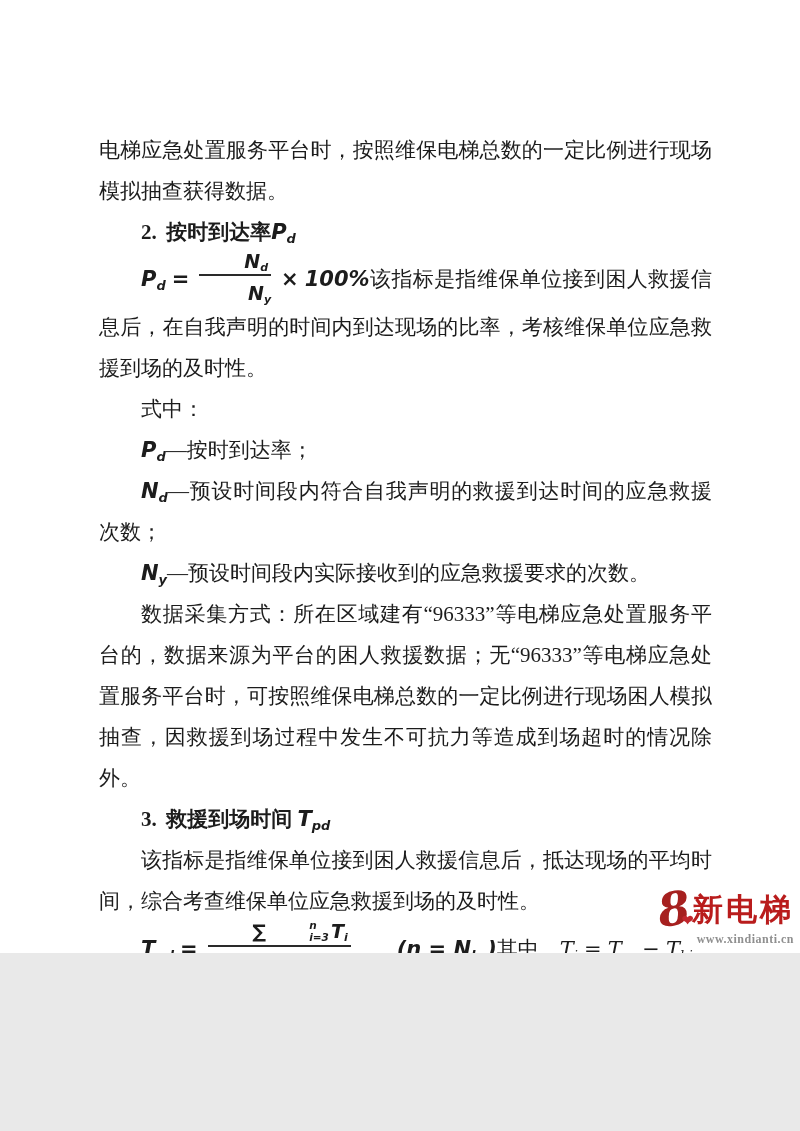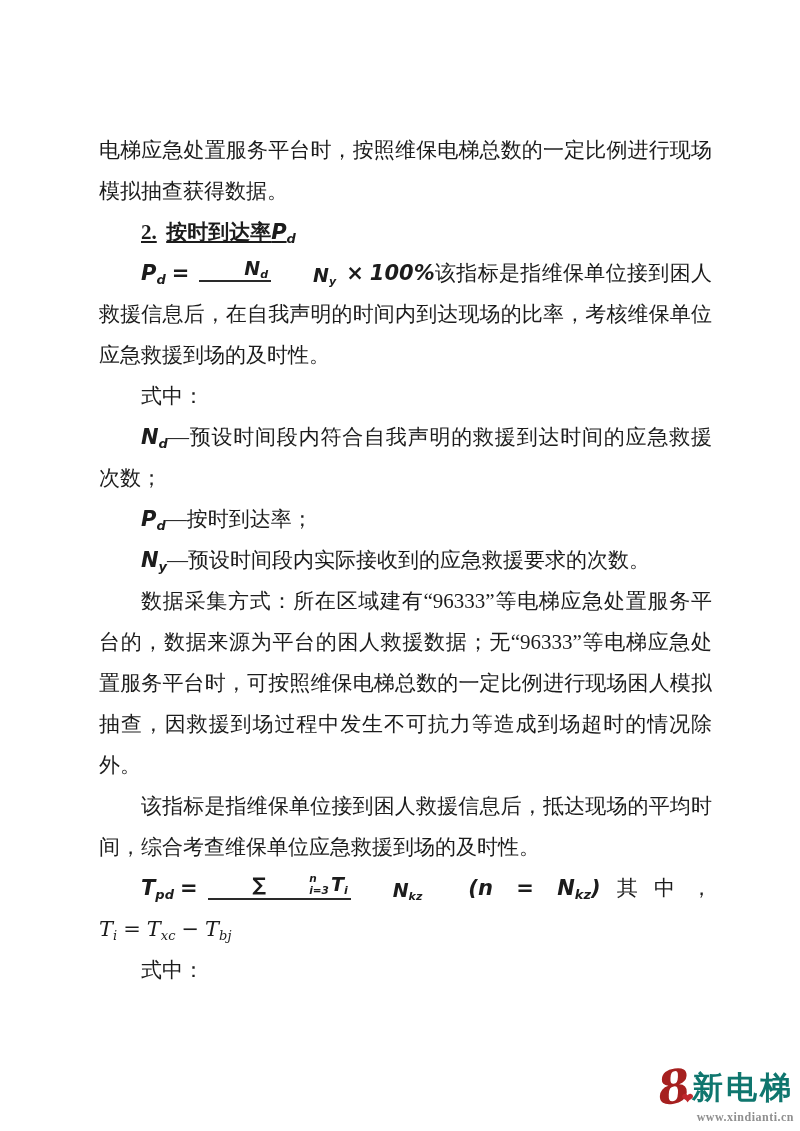--- a/index.html
+++ b/index.html
@@ -1,56 +1,56 @@
 <!DOCTYPE html>
 <html><head>
 <meta charset="utf-8">
 <style>
   * { margin: 0; padding: 0; box-sizing: border-box; }
   html, body { background: #e9e9e9; }
   .page {
     position: relative;
     width: 800px;
-    height: 1131px;
+    height: 953px;
     margin: 0 auto;
     background: #ffffff;
     overflow: hidden;
     font-family: "Liberation Serif", "DejaVu Serif", serif;
     color: #1c1c1c;
   }
   .content {
     position: absolute;
     left: 99px;
     top: 130px;
     width: 613px;
     font-size: 21px;
     line-height: 41px;
     text-align: justify;
   }
   p { margin: 0; }
   .indent { text-indent: 2em; }
-  .heading { font-weight: bold; text-decoration: underline; }
+  .heading { font-weight: bold; }
   .heading .num { margin-right: 0.45em; }
   
   .msans {
     font-family: "DejaVu Sans", sans-serif;
     font-style: italic;
     font-weight: 600;
     letter-spacing: 0;
   }
   .mserif {
     font-family: "DejaVu Serif", serif;
     font-style: italic;
     margin-top: 44px;
   }
   sub { font-size: 13px; line-height: 0; vertical-align: -4px; font-style: italic; }
   .frac {
     display: inline-flex;
-    flex-direction: row;
-    align-items: flex-start;
+    flex-direction: column;
+    align-items: flex-end;
     vertical-align: middle;
     line-height: 1.15;
     font-size: 19px;
     margin: 0 4px;
     transform: translateY(-2px);
   }
   .frac .num { border-bottom: 2px solid #2a2a2a; padding: 0 3px 1px 3px; }
   .frac .den { padding-top: 7px; }
   .frac sub { font-size: 11px; vertical-align: -3px; }
   .sumlims {
@@ -99,21 +99,21 @@
     font-size: 14px;
     color: #c1272d;
     font-style: normal;
     transform: rotate(8deg);
   }
   .logo-name {
     font-family: "Liberation Sans", sans-serif;
     font-weight: bold;
     font-size: 31px;
     letter-spacing: 3px;
-    color: #0f766e;
+    color: #b91c1c;
     text-shadow: 1px 1px 0 #ffffff, -1px -1px 0 #ffffff, 1px -1px 0 #ffffff, -1px 1px 0 #ffffff;
   }
   .logo-url {
     margin-top: 3px;
     font-family: Liberation Serif, serif;
     font-weight: bold;
     font-size: 12px;
     letter-spacing: 0.5px;
     color: #8f8f8f;
     text-shadow: 1px 1px 0 #ffffff, -1px -1px 0 #ffffff, 1px -1px 0 #ffffff, -1px 1px 0 #ffffff;
@@ -129,28 +129,29 @@
 
     <p class="heading indent"><span class="num">2.</span><span>按时到达率</span><span class="msans"><span>P</span><sub>d</sub></span></p>
 
     <p class="indent"><span class="msans eqline"><span><span>P</span><sub>d</sub></span><span class="op">=</span><span class="frac">
             <span class="num"><span>N</span><sub>d</sub></span>
             <span class="den"><span>N</span><sub>y</sub></span>
           </span><span class="op">×</span><span>100%</span></span><span>该指标是指维保单位接到困人救援信息后，在自我声明的时间内到达现场的比率，考核维保单位应急救援到场的及时性。</span></p>
 
     <p class="indent"><span>式中：</span></p>
 
+    <p class="indent"><span class="msans"><span>P</span><sub>d</sub></span><span>—</span><span>按时到达率；</span></p>
+
     <p class="indent"><span class="msans"><span>N</span><sub>d</sub></span><span>—</span><span>预设时间段内符合自我声明的救援到达时间的应急救援次数；</span></p>
-
-    <p class="indent"><span class="msans"><span>P</span><sub>d</sub></span><span>—</span><span>按时到达率；</span></p>
 
     <p class="indent"><span class="msans"><span>N</span><sub>y</sub></span><span>—</span><span>预设时间段内实际接收到的应急救援要求的次数。</span></p>
 
     <p class="indent"><span>数据采集方式：所在区域建有“96333”等电梯应急处置服务平台的，数据来源为平台的困人救援数据；无“96333”等电梯应急处置服务平台时，可按照维保电梯总数的一定比例进行现场困人模拟抽查，因救援到场过程中发生不可抗力等造成到场超时的情况除外。</span></p>
 
+    <p class="heading indent"><span class="num">3.</span><span>救援到场时间</span>&nbsp;<span class="msans"><span>T</span><sub>pd</sub></span></p>
 
     <p class="indent"><span>该指标是指维保单位接到困人救援信息后，抵达现场的平均时间，综合考查维保单位应急救援到场的及时性。</span></p>
 
     <p class="indent"><span class="msans eqline"><span><span>T</span><sub>pd</sub></span><span class="op">=</span><span class="frac">
             <span class="num"><span>∑</span><span class="sumlims">
                 <span>n</span>
                 <span>i=3</span>
               </span><span>T</span><sub>i</sub></span>
             <span class="den"><span>N</span><sub>kz</sub></span>
           </span><span class="gap-wide"></span><span><span>(n = </span><span>N</span><sub>kz</sub><span>)</span></span></span><span>其中，</span><span class="mserif eqline"><span>T</span><sub>i</sub><span class="op">=</span><span>T</span><sub>xc</sub><span class="op">−</span><span>T</span><sub>bj</sub></span></p>

